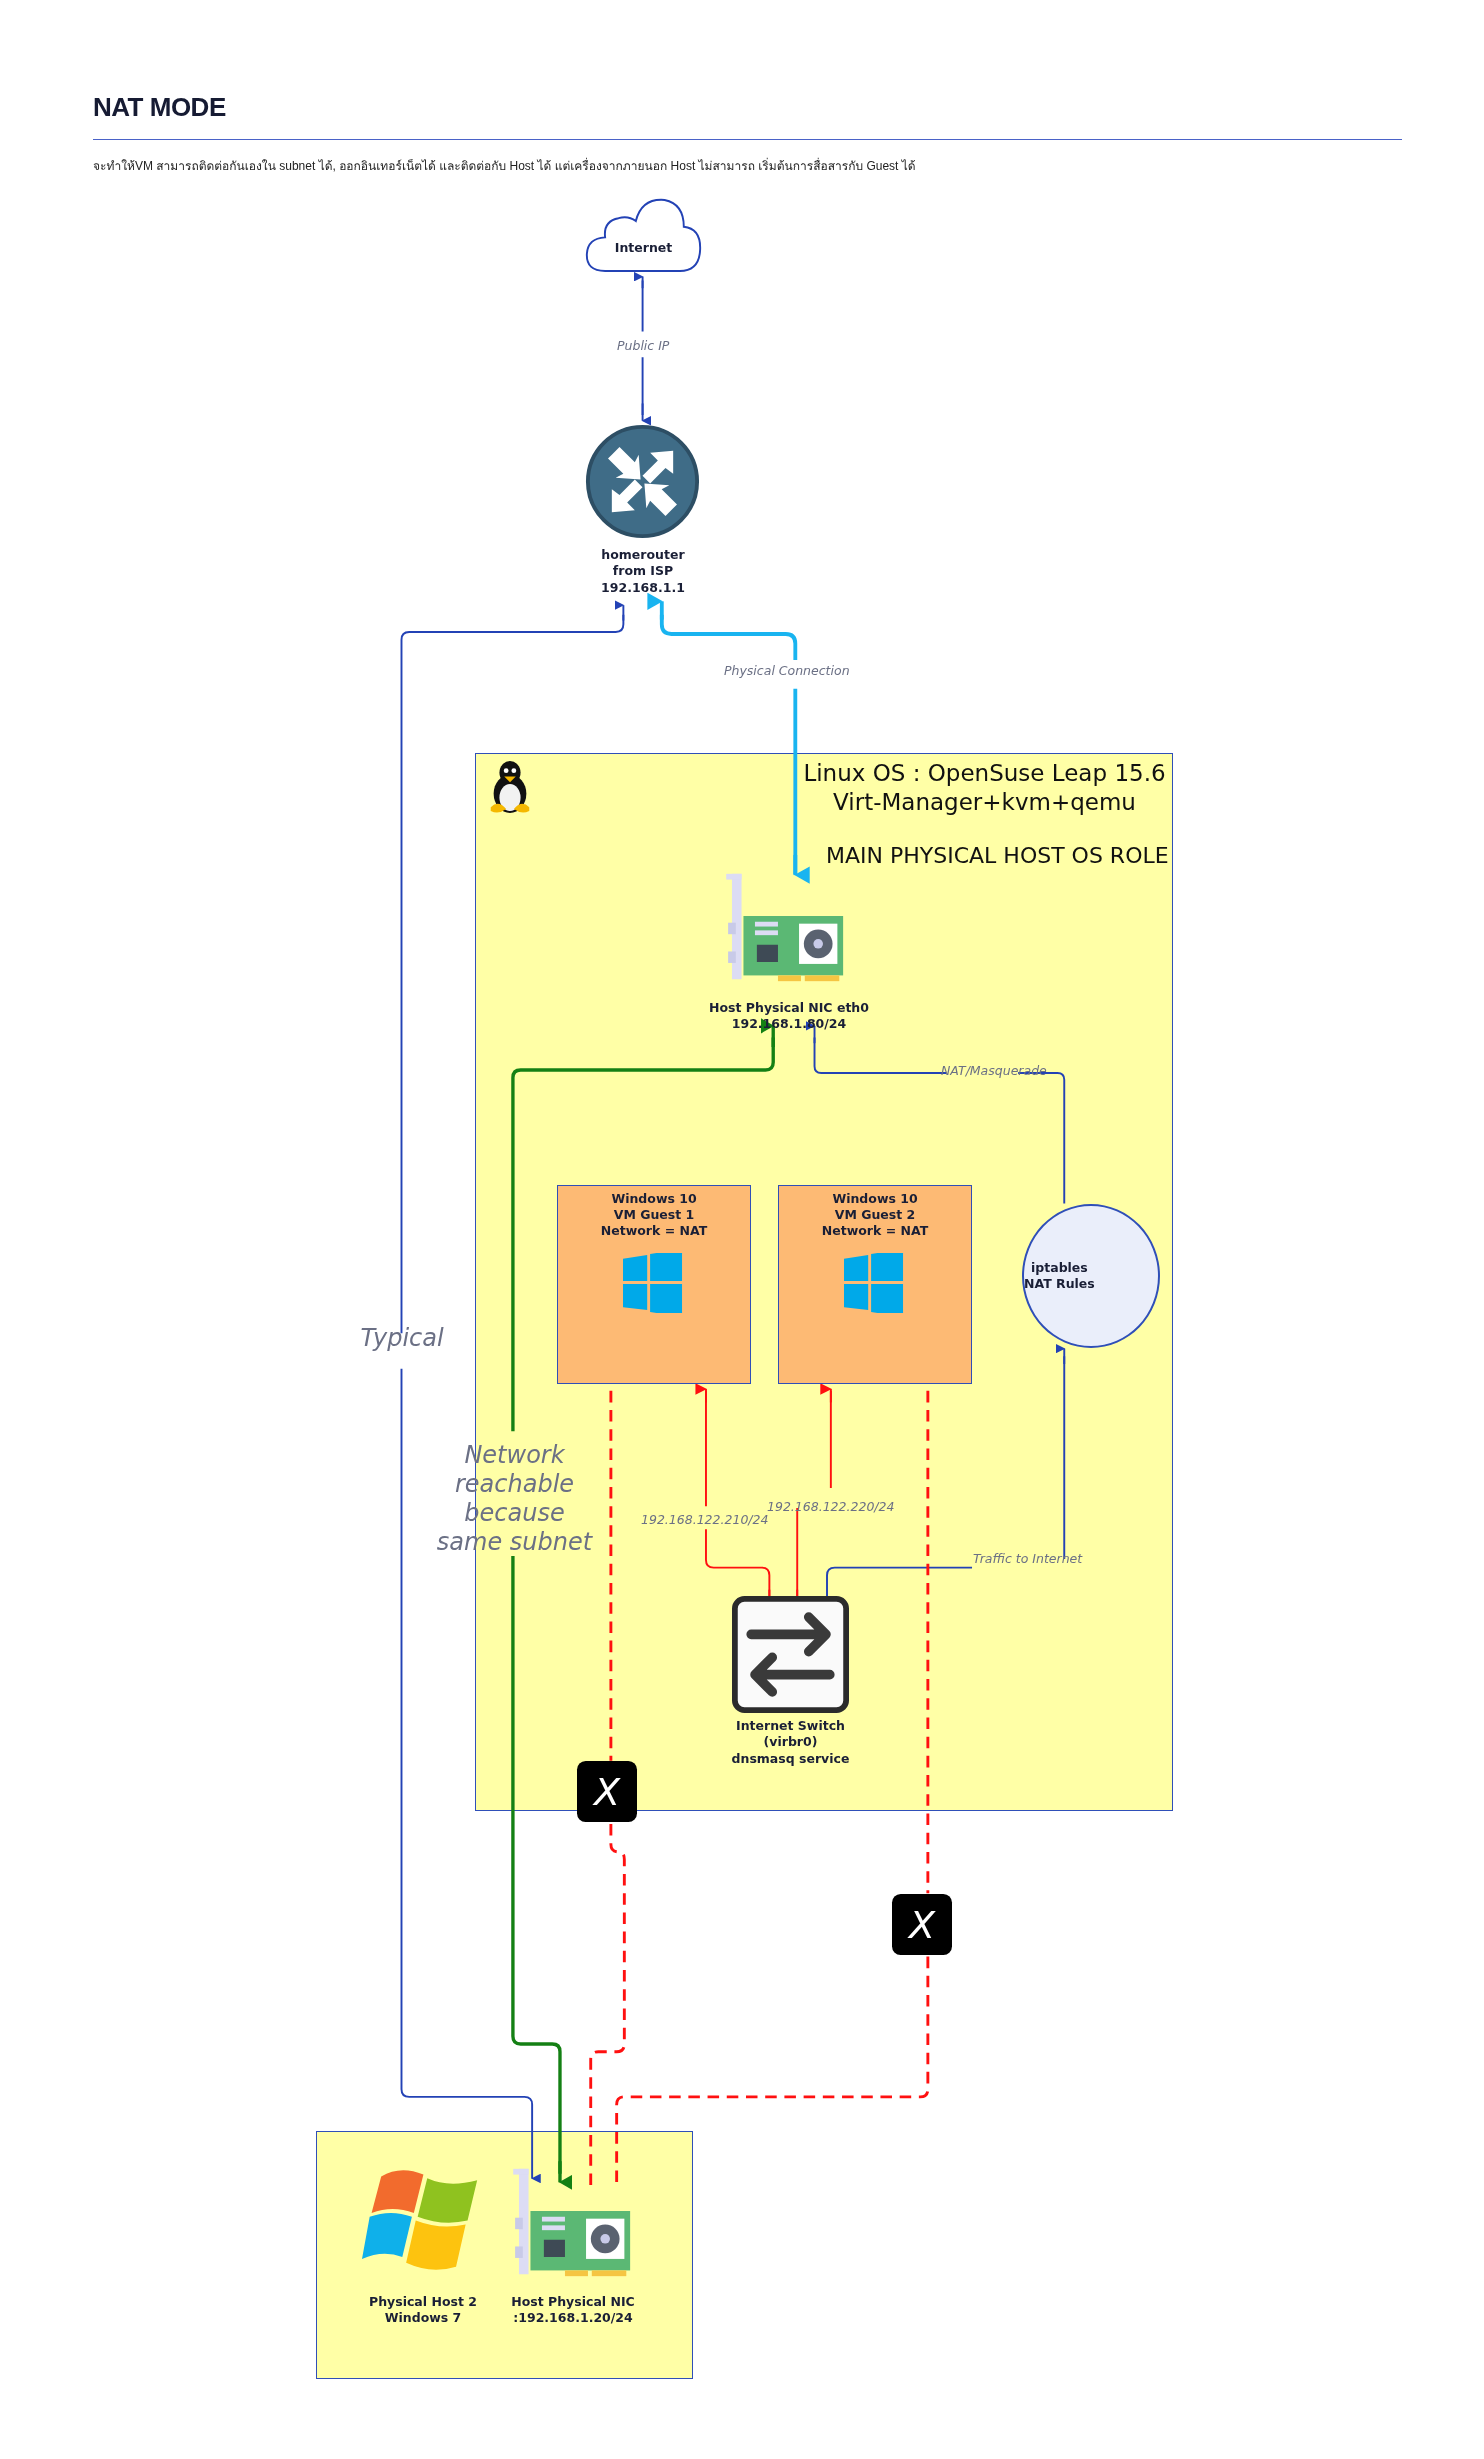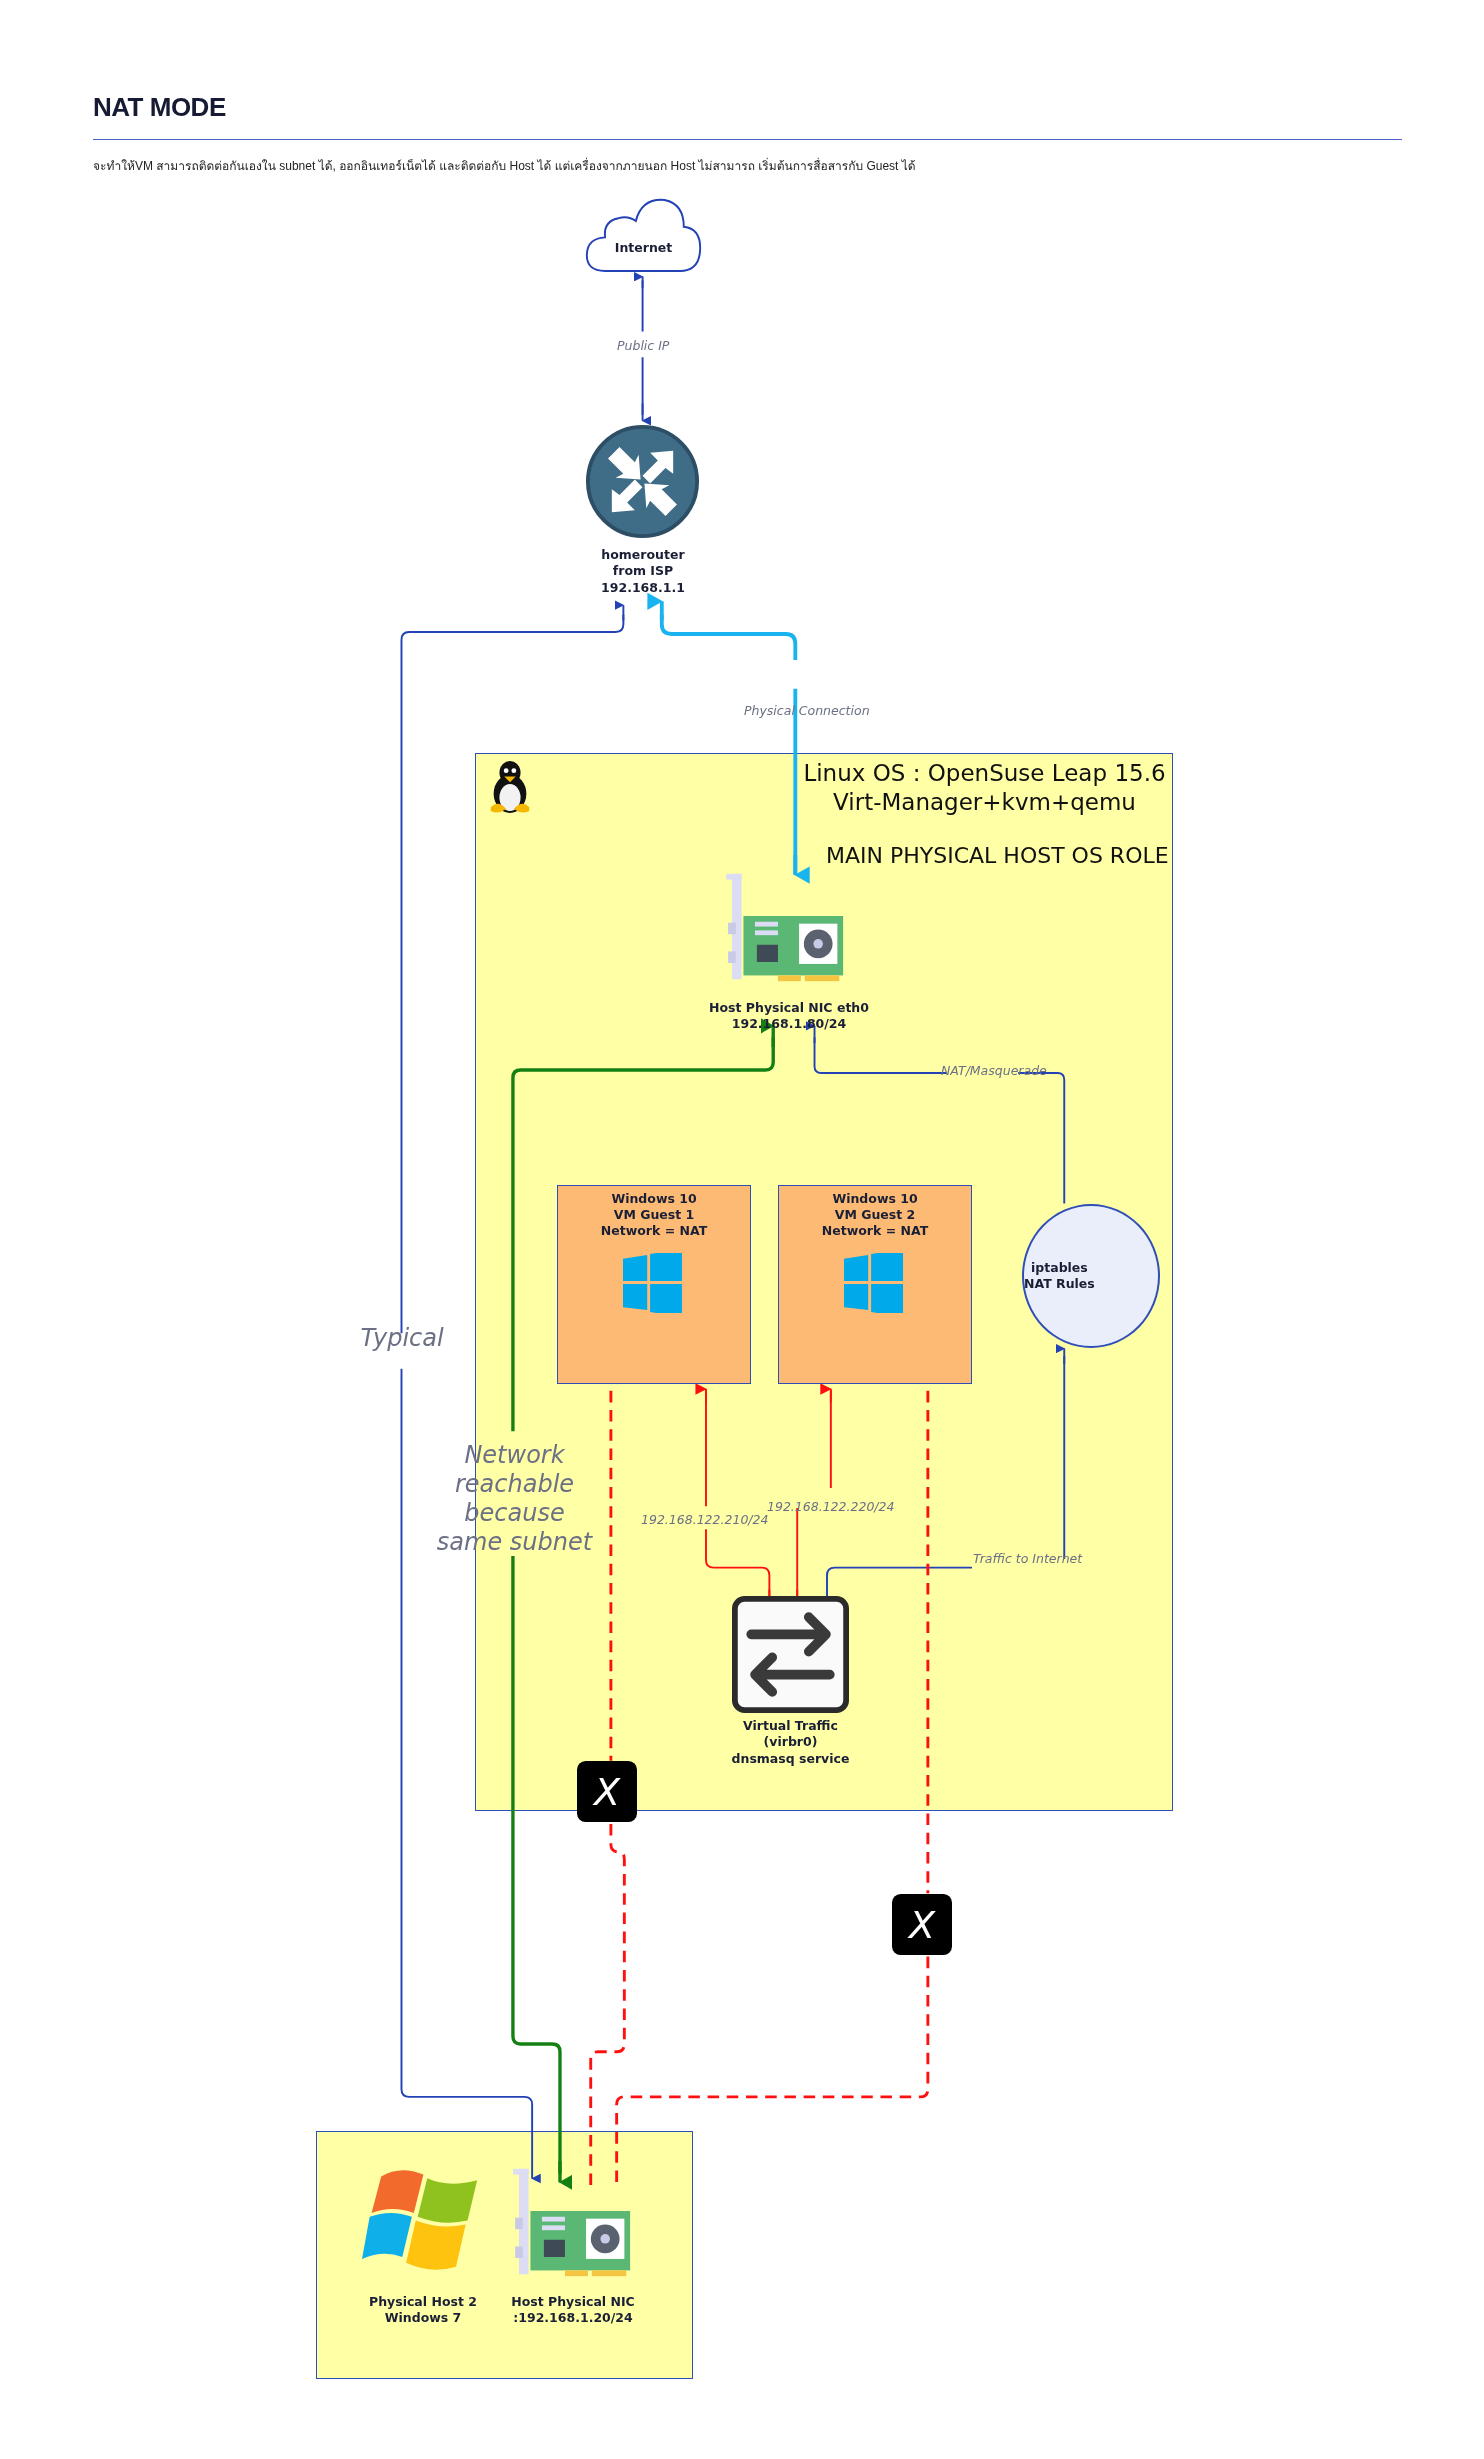--- a/index.html
+++ b/index.html
@@ -109,21 +109,21 @@
       <polygon points="92,28 92,52 84,46 68,62 60,54 76,38 68,30"></polygon>
       <polygon points="28,92 28,68 36,74 52,58 60,66 44,82 52,90"></polygon>
       <polygon points="92,88 84,96 68,80 64,88 62,62 88,64 80,68 96,84"></polygon>
     </g>
   </svg>
 </div>
 <div class="abs label" style="left:566px; top:547px; width:154px;">homerouter
 from ISP
 192.168.1.1</div>
 
-<div class="abs edge-label" style="left:744px; top:663px;margin-top:40px;">Physical Connection</div>
+<div class="abs edge-label" style="left:724px; top:663px;">Physical Connection</div>
 
 <div class="abs" style="left:485px; top:759px; width:50px; height:56px;">
   <svg width="50" height="56" viewBox="0 0 52 58">
     <ellipse cx="26" cy="36" rx="17" ry="20" fill="#111"></ellipse>
     <ellipse cx="26" cy="40" rx="11" ry="14" fill="#f2f2f2"></ellipse>
     <ellipse cx="26" cy="14" rx="11" ry="12" fill="#111"></ellipse>
     <circle cx="22" cy="12" r="2.5" fill="#fff"></circle>
       <circle cx="30" cy="12" r="2.5" fill="#fff"></circle>
     <path d="M20,18 L32,18 L26,24 Z" fill="#f5b800"></path>
     <path d="M6,50 Q14,42 22,52 Q14,58 6,54 Z" fill="#f5b800"></path>
@@ -189,21 +189,21 @@
 
 <div class="abs" style="left:732px; top:1596px; width:117px; height:117px;">
   <svg width="117" height="117" viewBox="0 0 122 122">
     <rect x="3" y="3" width="116" height="116" rx="10" fill="#fafafa" stroke="#2b2b2b" stroke-width="6"></rect>
     <g stroke="#3a3a3a" stroke-width="10" stroke-linecap="round" fill="none" stroke-linejoin="round">
       <path d="M20,40 L96,40 M80,22 L98,40 L80,58"></path>
       <path d="M102,82 L26,82 M42,64 L24,82 L42,100"></path>
     </g>
   </svg>
 </div>
-<div class="abs label" style="left:704px; top:1718px; width:173px;">Virtual Traffic
+<div class="abs label" style="left:704px; top:1718px; width:173px;">Internet Switch
 (virbr0)
 dnsmasq service</div>
 
 <div id="blocked-badge-1" class="abs x-badge">X</div>
 <div id="blocked-badge-2" class="abs x-badge">X</div>
 
 <div class="abs big-italic" style="left:354px; top:1324px; width:96px;">Typical</div>
 <div class="abs big-italic" style="left:428px; top:1441px; width:173px;">Network
 reachable
 because

